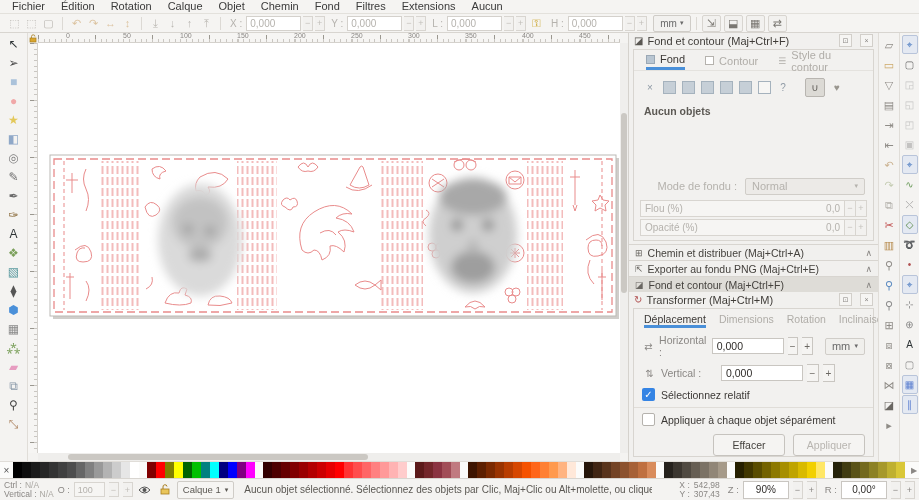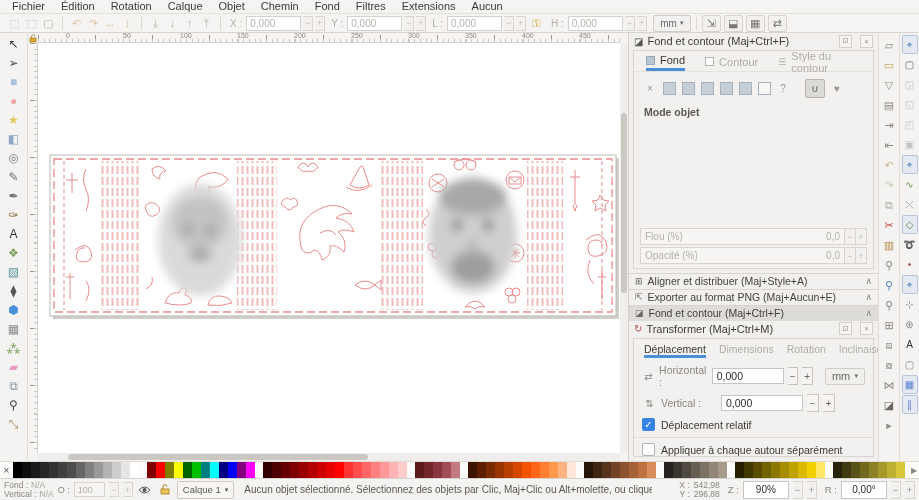--- a/index.html
+++ b/index.html
@@ -413,22 +413,29 @@
         <span class="pbtn">
           <i class="pb-inner" style="font-style:normal;">?</i>
         </span>
         <span class="pbtn sel" style="margin-left: 10px;">
           <i class="pb-inner" style="font-style:normal;">∪</i>
         </span>
         <span class="pbtn rule2">
           <i class="pb-inner" style="font-style:normal;">♥</i>
         </span>
       </div>
-    <div class="noobj">Mode objet</div>
+    <div class="noobj">Aucun objets</div>
     <div class="spacer"></div>
+    <div class="blendrow">
+      <span class="blendlbl">Mode de fondu :</span>
+      <span class="select" id="blendsel">
+        <span>Normal</span>
+        <span style="font-size:7px;">▾</span>
+      </span>
+    </div>
     <div class="slrow">
       <span class="slider">
         <span>Flou (%)</span>
         <span>0,0</span>
         </span>
       <span class="smini">−</span>
       <span class="smini">+</span>
     </div>
     <div class="slrow" style="margin-bottom:4px;">
       <span class="slider">
@@ -437,27 +444,27 @@
         </span>
       <span class="smini">−</span>
       <span class="smini">+</span>
     </div>
   </div>
   <div style="height:4px;"></div>
   <div>
 
       <div class="dockhdr">
         <span style="font-size:9px;color:#6a6762;">⊞</span>
-        <span>Aligner et distribuer (Maj+Style+A)</span>
+        <span>Chemin et distribuer (Maj+Ctrl+A)</span>
         <span class="car">∧</span>
       </div>
 
       <div class="dockhdr">
         <span style="font-size:9px;color:#6a6762;">⇱</span>
-        <span>Exporter au format PNG (Maj+Aucun+E)</span>
+        <span>Exporter au fondu PNG (Maj+Ctrl+E)</span>
         <span class="car">∧</span>
       </div>
 
       <div class="dockhdr hl">
         <span style="font-size:9px;color:#6a6762;">◪</span>
         <span>Fond et contour (Maj+Ctrl+F)</span>
         <span class="car">∧</span>
       </div>
     </div>
   <div class="dtitle">
@@ -489,25 +496,29 @@
     </div>
     <div class="frow">
       <span class="ficon">⇅</span>
       <span class="flabel">Vertical :</span>
       <span class="entry">0,000</span>
       <span class="stp">−</span>
       <span class="stp">+</span>
     </div>
     <div class="ckrow">
       <span class="ckbox on">✓</span>
-      <span class="cklbl">Déplacement relatif</span>
+      <span class="cklbl">Sélectionnez relatif</span>
     </div>
     <div class="ckrow sep">
       <span class="ckbox off"></span>
-      <span class="cklbl">Appliquer à chaque autour séparément</span>
+      <span class="cklbl">Appliquer à chaque objet séparément</span>
+    </div>
+    <div class="btnrow">
+      <span class="pushbtn">Effacer</span>
+      <span class="pushbtn dis">Appliquer</span>
     </div>
   </div>
 </div>
 
 <div id="cmdcol" class="abs">
   <div style="display:flex;flex-direction:column;align-items:center;">
 
   <span class="vicon" style="color: rgb(143, 140, 135);">▱</span>
       <span class="vicon" style="color: rgb(205, 169, 106);">▭</span>
       <span class="vicon" style="color: rgb(143, 140, 135);">▽</span>
@@ -651,21 +662,21 @@
       <span class="sw" style="background: rgb(166, 152, 43);"></span>
       <span class="sw" style="background: rgb(191, 176, 49);"></span>
       <span class="sw" style="background: rgb(217, 199, 56);"></span>
     </div>
   <span class="palarrow">▶</span>
 </div>
 
 <div id="statusbar" class="abs">
   <div class="fsblock">
     <span class="fsrow">
-        <span>Fond :</span>
+        <span>Ctrl :</span>
         <span class="fsval">N/A</span>
       </span>
     <span class="fsrow">
         <span>Vertical :</span>
         <span class="fsval">N/A</span>
       </span>
   </div>
   <span class="olbl">O :</span>
   <span class="obox">100</span>
   <span class="mini">−</span>
@@ -687,21 +698,21 @@
     <span style="font-size:7px;">▾</span>
   </span>
   <span class="statmsg">Aucun objet sélectionné. Sélectionnez des objets par Clic, Maj+Clic ou Alt+molette, ou cliquez-déplacez autour des objets à sélectionner.</span>
   <div class="xyblock">
     <span class="xyrow">
         <span>X :</span>
         <span>542,98</span>
       </span>
     <span class="xyrow">
         <span>Y :</span>
-        <span>296,88</span>
+        <span>307,43</span>
       </span>
   </div>
   <span class="zlbl">Z :</span>
   <span class="zbox">90%</span>
   <span class="zstep">−</span>
   <span class="zstep">+</span>
   <span class="zlbl">R :</span>
   <span class="zbox">0,00°</span>
   <span class="zstep">−</span>
   <span class="zstep">+</span>

